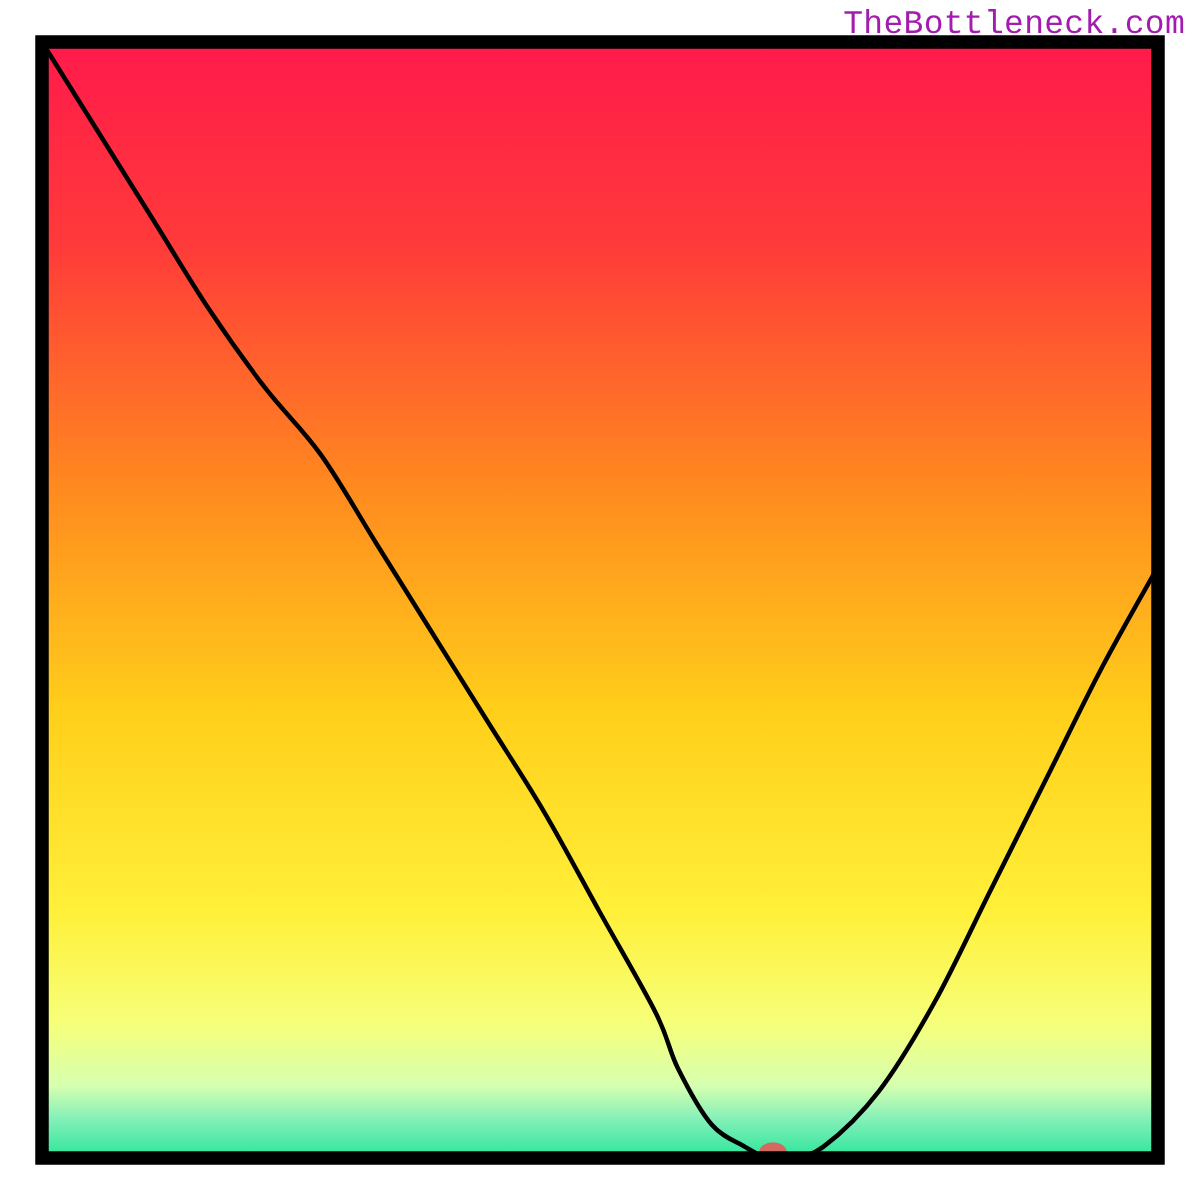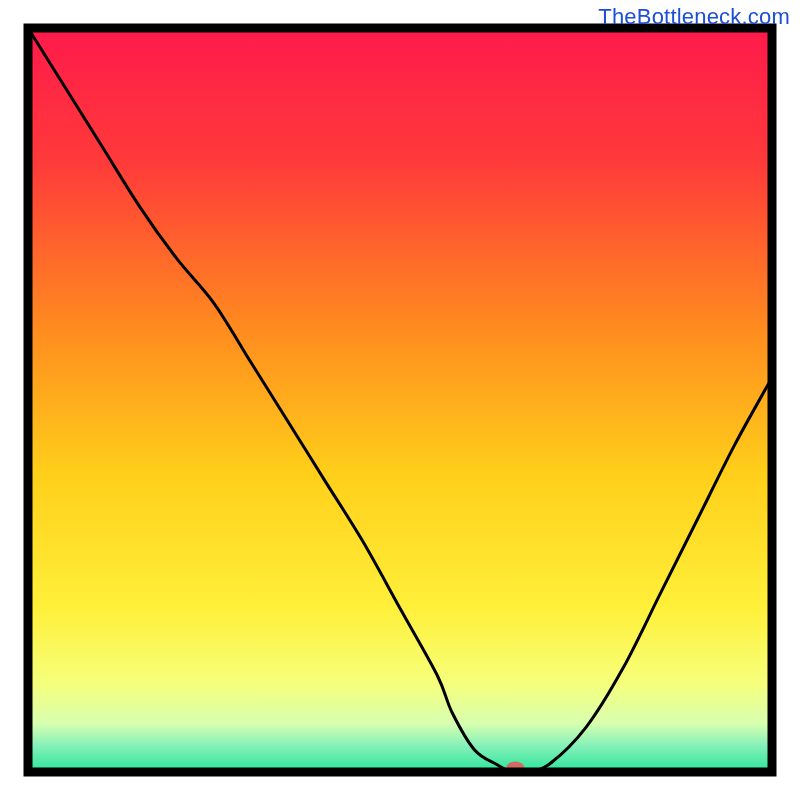--- a/index.html
+++ b/index.html
@@ -6,23 +6,23 @@
   html, body { width: 800px; height: 800px; overflow: hidden; background: #fff; }
   .stage {
     position: relative;
     width: 800px;
     height: 800px;
   }
   .watermark {
     position: absolute;
     top: 4px;
     right: 10px;
-    font-family: Liberation Sans, sans-serif;
+    font-family: Liberation Mono, monospace;
     font-size: 22px;
-    color: #1d4ed8;
+    color: #a21caf;
     letter-spacing: 0.2px;
   }
   svg { display: block; }
 </style>
 </head>
 <body>
 
 <div class="stage">
   <div class="watermark">TheBottleneck.com</div>
 

